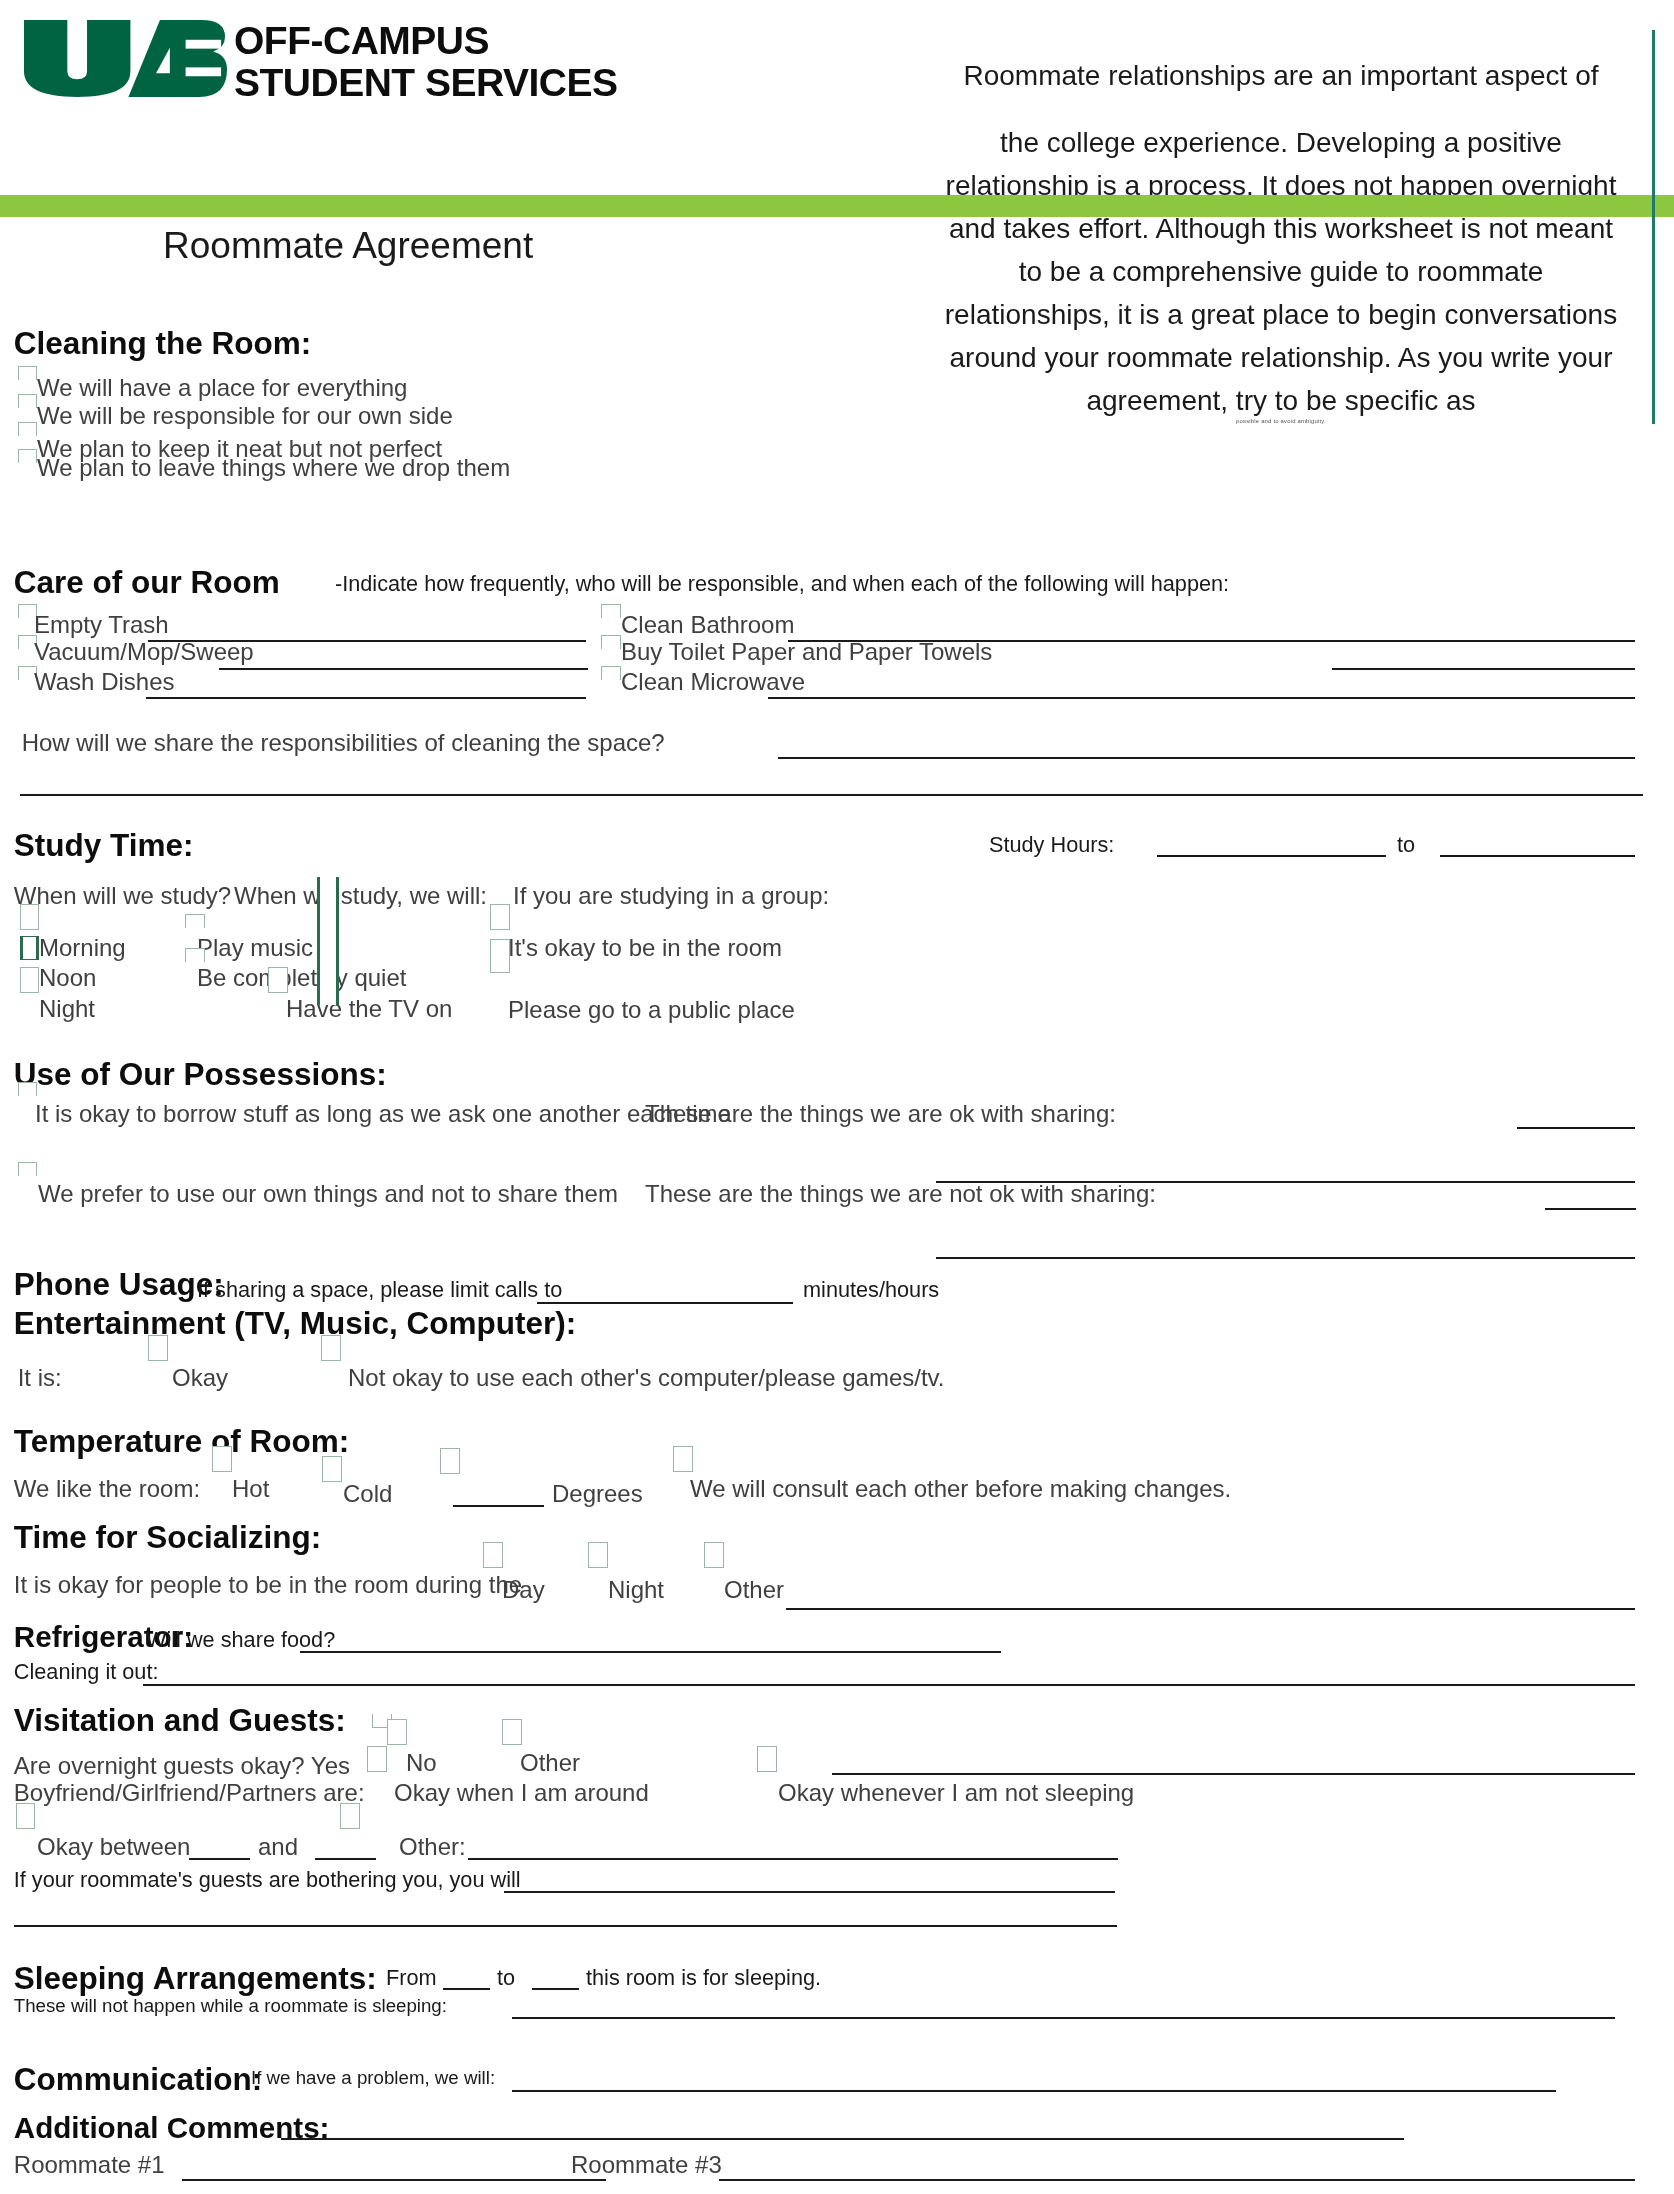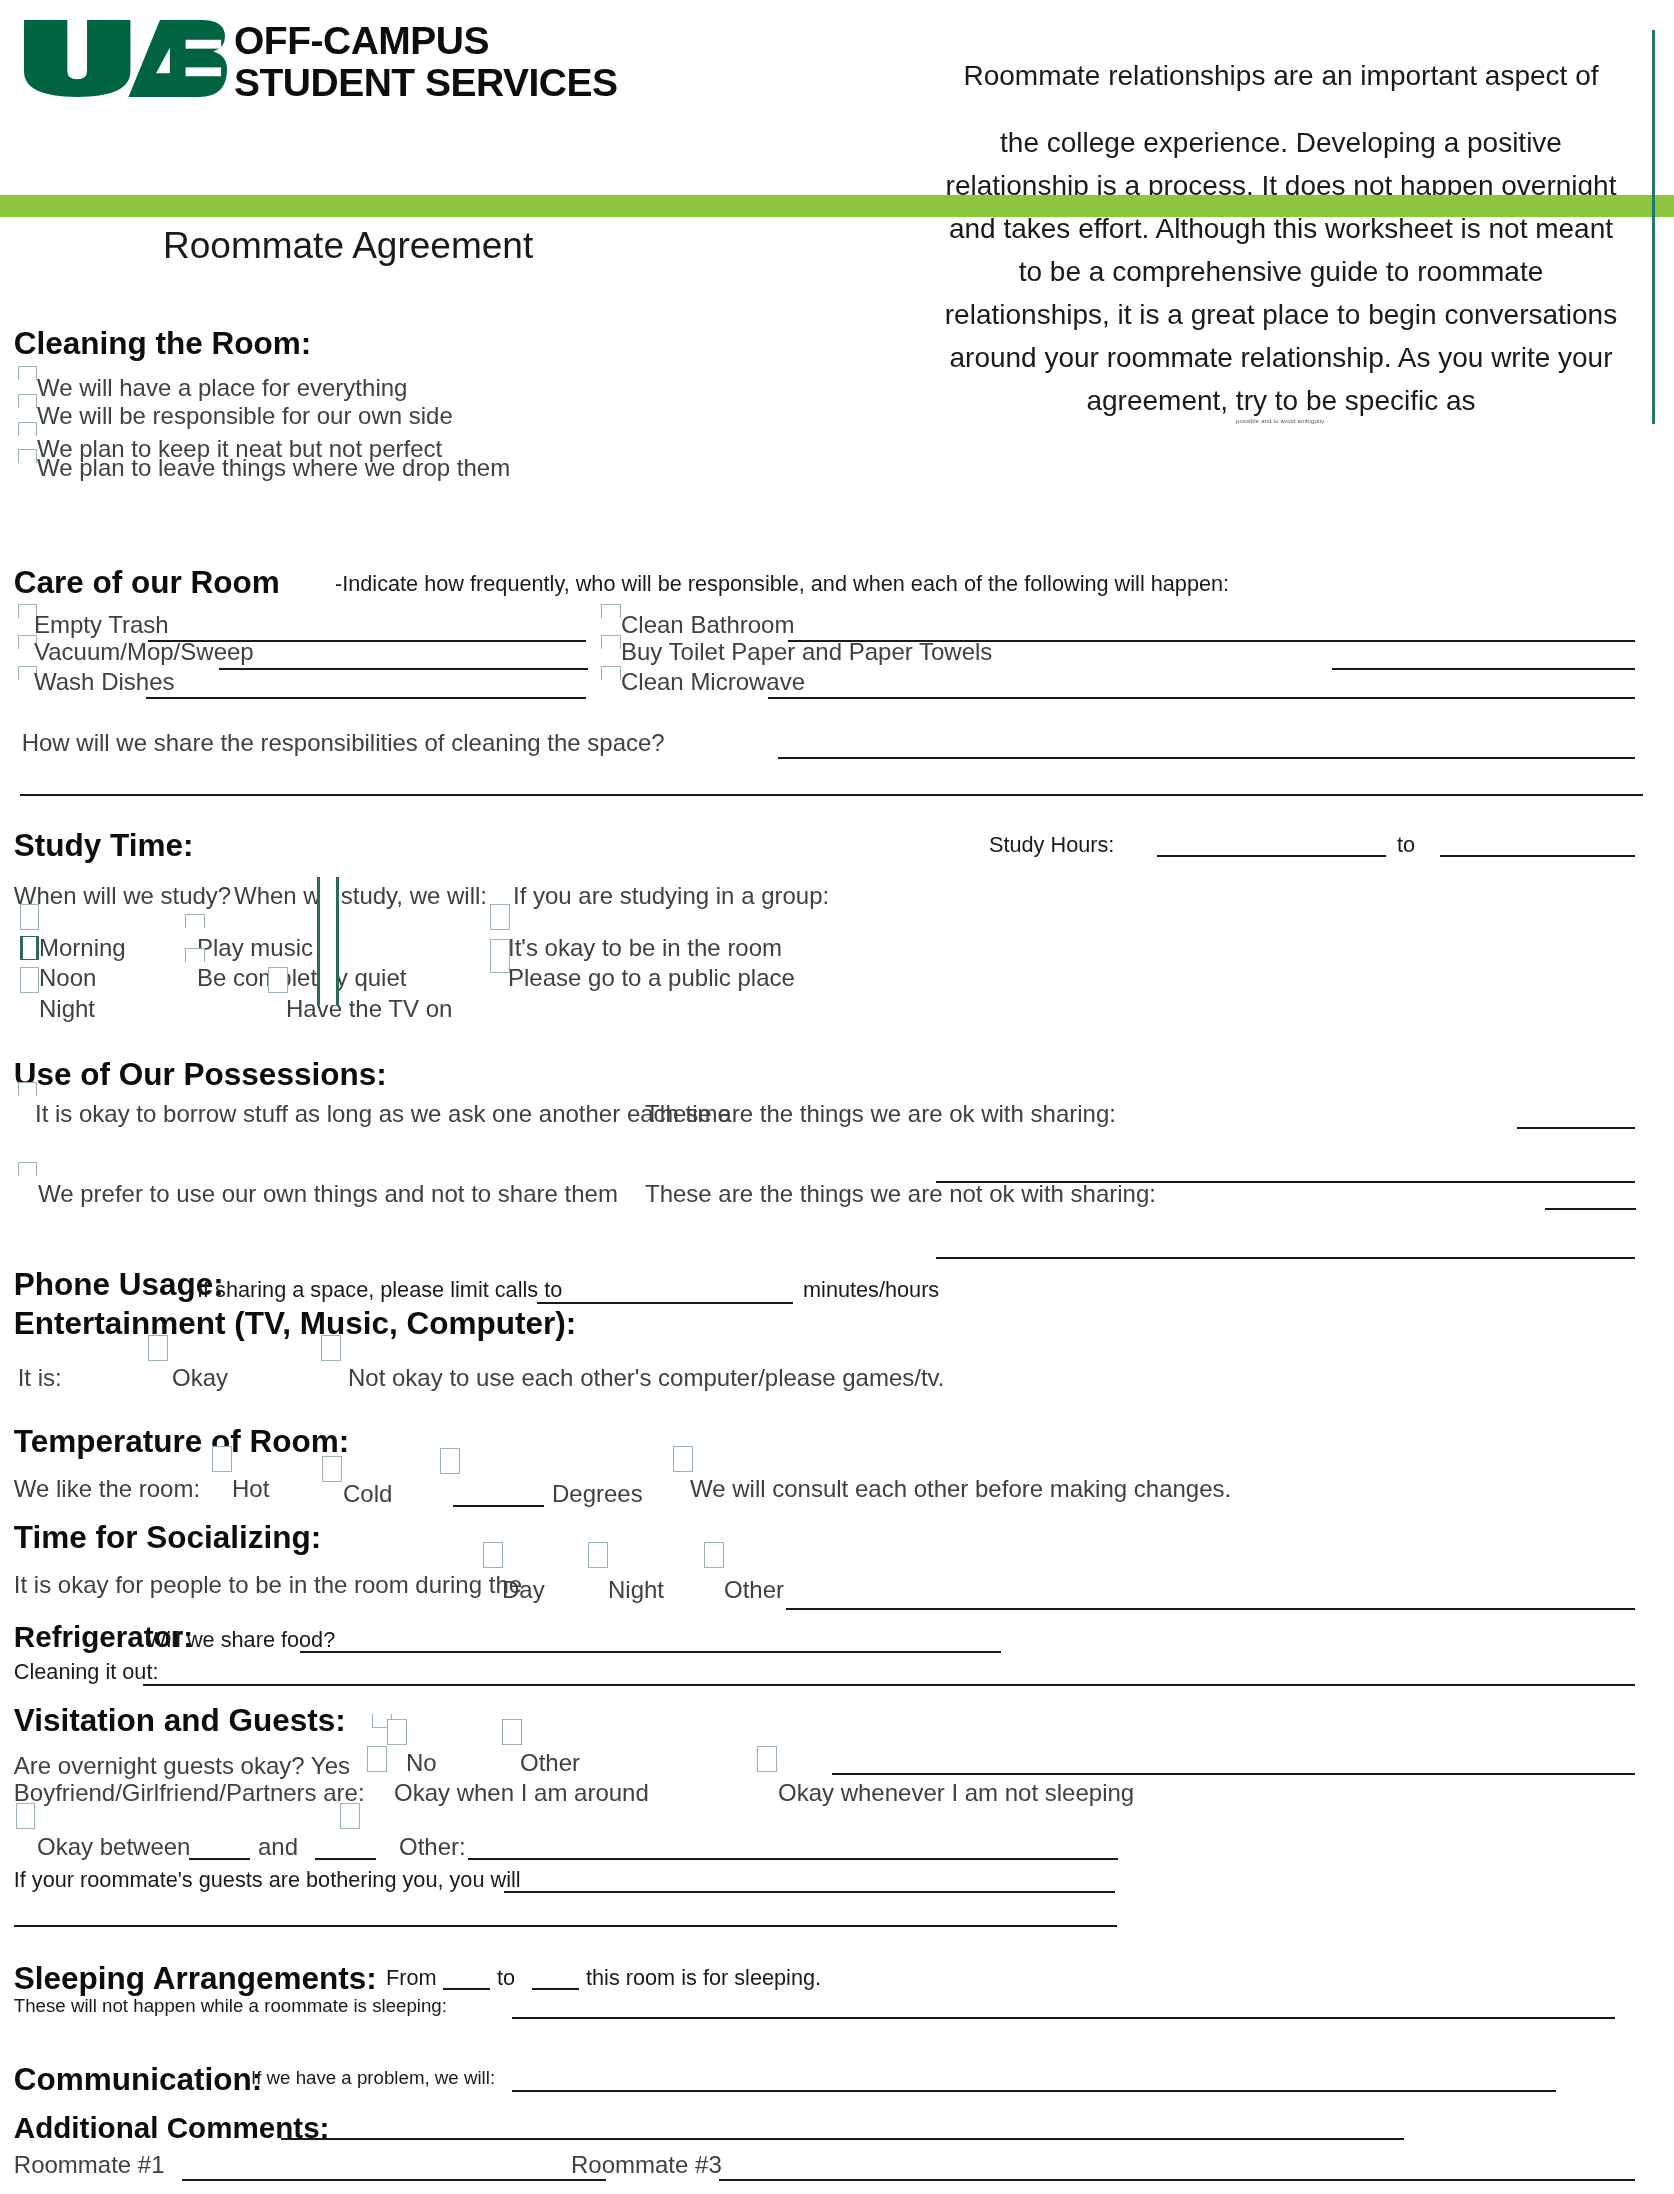--- a/index.html
+++ b/index.html
@@ -239,21 +239,21 @@
   <div class="body-line" style="left:197px; top:964px;">Be completely quiet</div>
   <span class="cb abs" style="left:268px; top:967px;"></span>
   <div class="body-line" style="left:286px; top:995px;">Have the TV on</div>
 
   <span class="cb dark abs" style="left:317px; top:877px; height:128px; border-top:none; border-bottom:none; width:21.7px;"></span>
 
   <div class="body-line" style="left:482px; top:882px;margin-left:31px;">If you are studying in a group:</div>
   <span class="cb abs" style="left:490px; top:904px;"></span>
   <div class="body-line" style="left:508px; top:934px;">It's okay to be in the room</div>
   <span class="cb abs" style="left:490px; top:939px; height:34px;"></span>
-  <div class="body-line" style="left:508px; top:964px;">Please go to a public place</div>
+  <div class="body-line" style="left:508px; top:996px;">Please go to a public place</div>
 
   <div class="sec-h" style="left:13.8px; top:1056px;">Use of Our Possessions:</div>
 
   <span class="cb clip-bottom abs" style="left:17.7px; top:1082px;"></span>
   <div class="body-line" style="left:35px; top:1100px;">It is okay to borrow stuff as long as we ask one another each time</div>
 
   <span class="cb clip-bottom abs" style="left:17.7px; top:1162px;"></span>
   <div class="body-line" style="left:38px; top:1180px;">We prefer to use our own things and not to share them</div>
 
   <div class="body-line" style="left:645px; top:1100px;">These are the things we are ok with sharing:</div>

